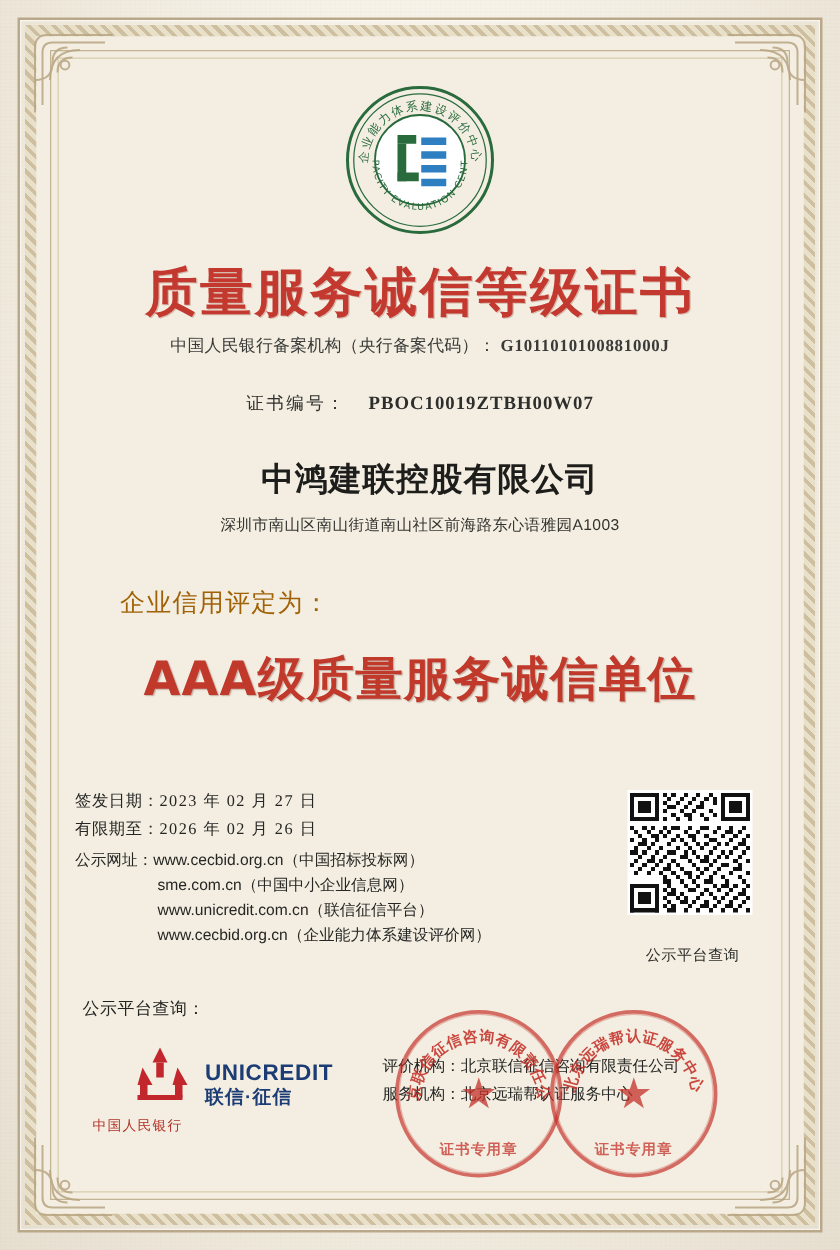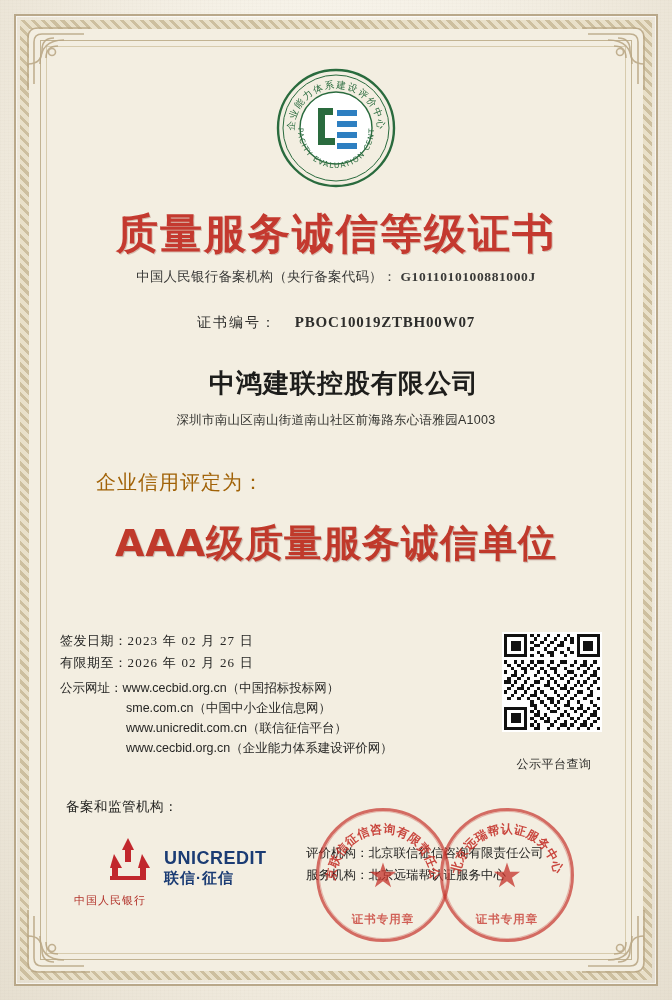--- a/index.html
+++ b/index.html
@@ -675,21 +675,21 @@
             <rect x="19" y="28" width="1" height="1"></rect>
             <rect x="22" y="28" width="1" height="1"></rect>
             <rect x="25" y="28" width="1" height="1"></rect>
             <rect x="28" y="28" width="1" height="1"></rect>
         </g>
       </svg>
     </div>
     <div class="qr-caption">公示平台查询</div>
   </div>
 
-  <div class="filing-label">备案和监管机构：</div>
+  <div class="filing-label">公示平台查询：</div>
 
   <div class="unicredit">
     <svg width="56" height="52" viewBox="0 0 56 52">
       <g fill="#c1272d">
         <path d="M28 4 L34 16 L22 16 Z"></path>
         <rect x="25" y="16" width="6" height="12"></rect>
         <path d="M14 20 L22 34 L10 34 Z"></path>
         <rect x="12" y="32" width="6" height="12"></rect>
         <path d="M42 20 L50 34 L38 34 Z"></path>
         <rect x="40" y="32" width="6" height="12"></rect>

